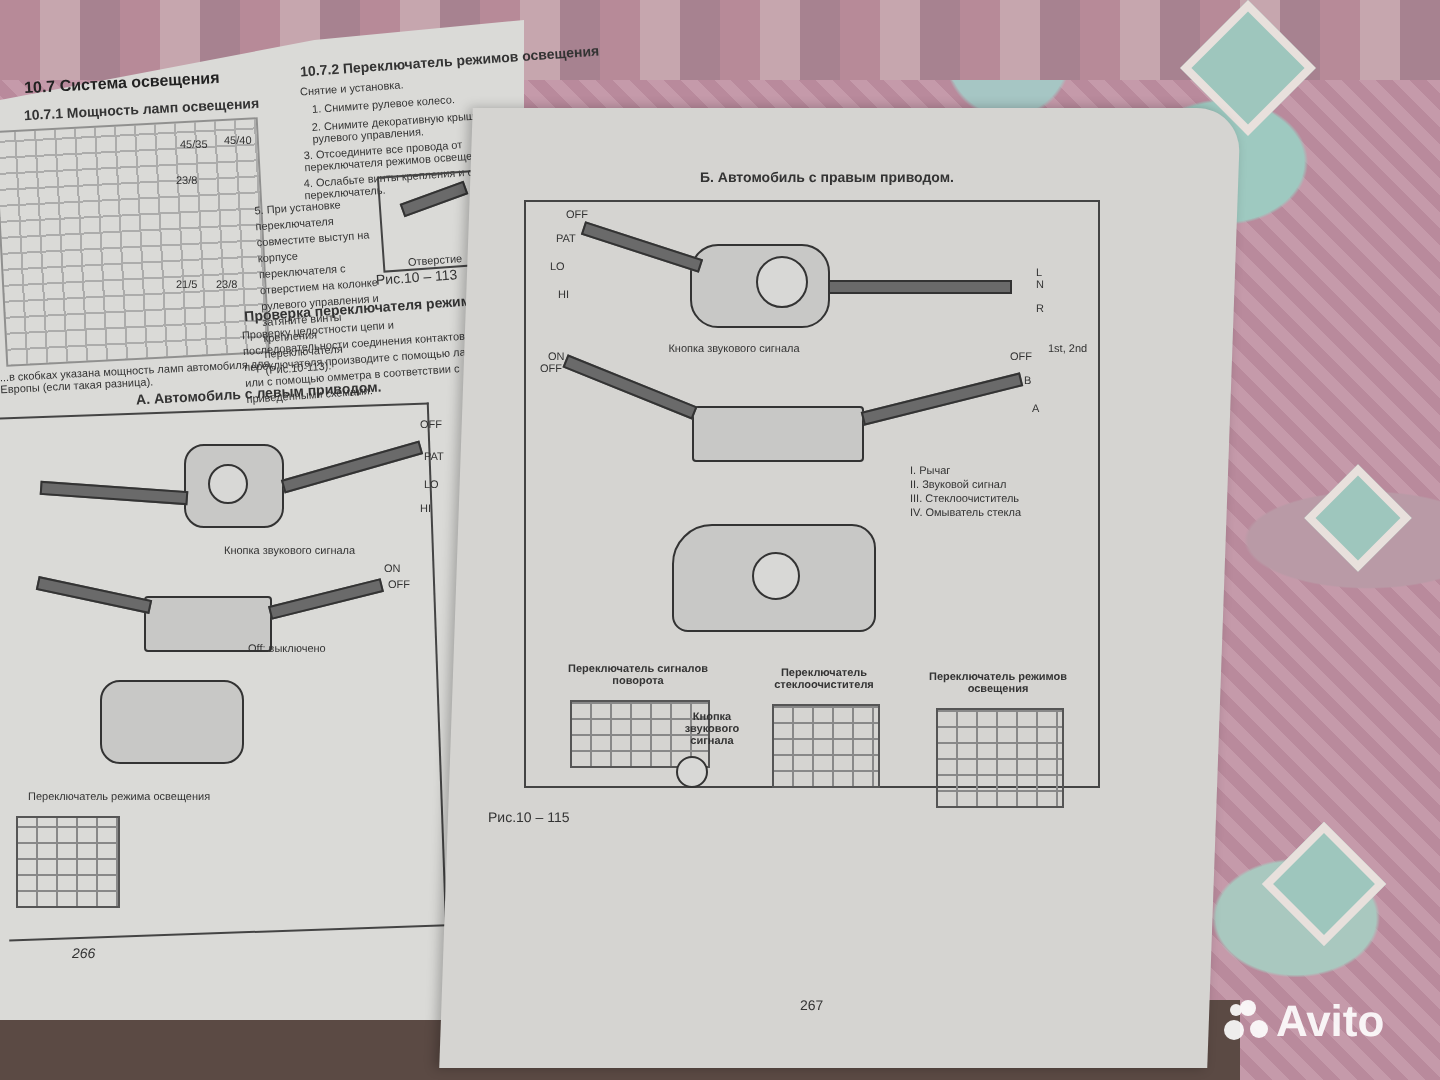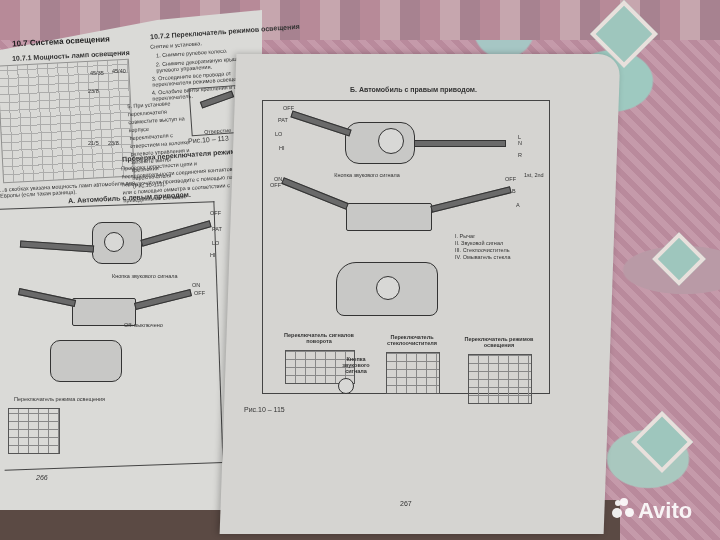--- a/index.html
+++ b/index.html
@@ -20,21 +20,21 @@
   .fig-frame{position:absolute;border:1px solid #444;}
   .txt{position:absolute;color:#333;white-space:nowrap;}
   .small{font-size:7px;}
   .tiny{font-size:5.5px;}
   .bold{font-weight:bold;}
   .hdr{font-size:8px;font-weight:bold;color:#222;}
   .tbl{position:absolute;border:1px solid #555;background:repeating-linear-gradient(0deg,transparent 0 7px,#888 7px 8px),repeating-linear-gradient(90deg,transparent 0 9px,#888 9px 10px);}
   .lever{position:absolute;height:5px;background:#6a6a6a;border:1px solid #333;}
   .body-part{position:absolute;border:1px solid #333;background:#c8c8c6;border-radius:10px;}
   .circle{position:absolute;border:1px solid #333;border-radius:50%;background:#d8d8d6;}
-  .avito{position:absolute;left:612px;top:498px;display:flex;align-items:flex-start;gap:4px;color:#fff;font-weight:bold;font-size:22px;opacity:.9;}
+  .avito{position:absolute;left:612px;top:498px;display:flex;align-items:center;gap:4px;color:#fff;font-weight:bold;font-size:22px;opacity:.9;}
   .avito-dots{position:relative;width:22px;height:22px;}
   .avito-dots span{position:absolute;background:#fff;border-radius:50%;}
 </style>
 </head>
 <body>
 
 <div class="rug-top"></div>
 <div class="rug-motif" style="left:600px;top:10px;width:40px;height:40px;"></div>
 <div class="rug-motif" style="left:660px;top:240px;width:30px;height:30px;"></div>
 <div class="rug-motif" style="left:640px;top:420px;width:36px;height:36px;"></div>

